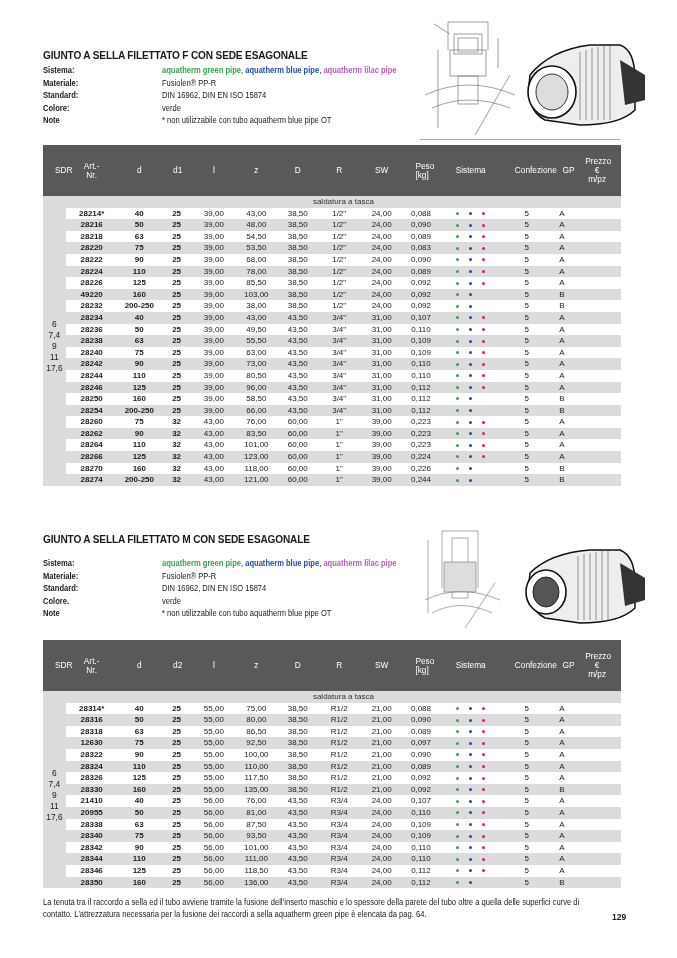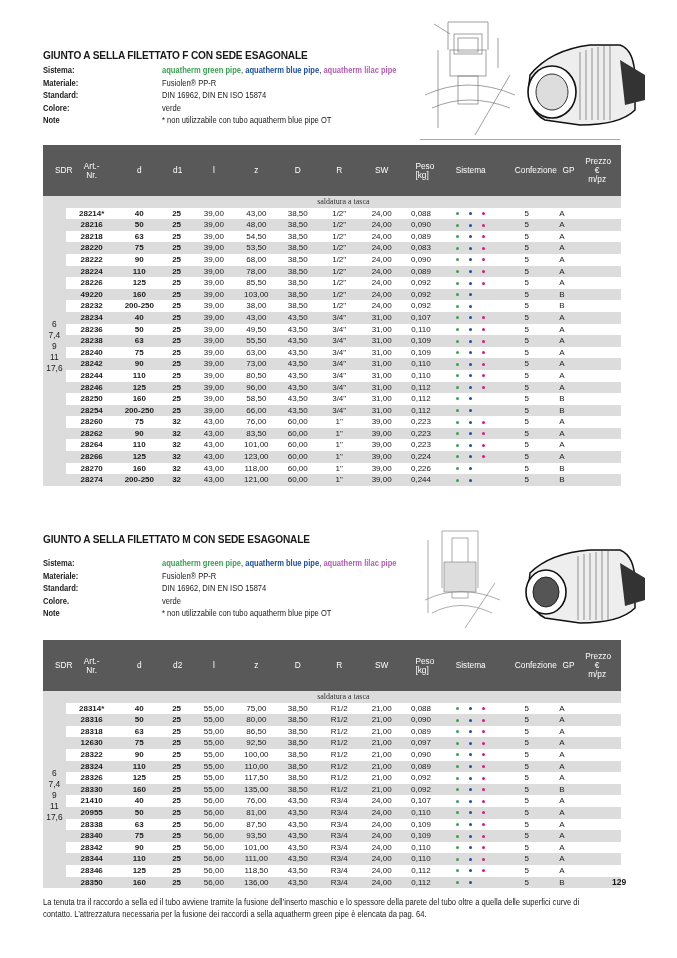--- a/index.html
+++ b/index.html
@@ -15,34 +15,34 @@
   .sys-green { color:#3aa152; font-weight:bold; }
   .sys-blue { color:#1f4ea3; font-weight:bold; }
   .sys-lilac { color:#b460b4; font-weight:bold; }
 
   .drawing { position:absolute; }
   table.data { position:absolute; left:43px; width:578px; border-collapse:collapse;
                font-size:8px; table-layout:fixed; }
   table.data thead th { background:#595959; color:#fff; font-weight:normal; height:21px;
                padding:12px; text-align:center; font-size:8.3px; line-height:9px; }
   table.data td { padding:0; text-align:center; height:11.6px; line-height:11.6px; white-space:nowrap; }
-  .sub-row td { background:#dcdcdc; color:#333; height:13px;font-family:Liberation Serif, serif; }
+  .sub-row td { background:#dcdcdc; color:#333; height:13px; }
   .sdr-cell { background:#dcdcdc; vertical-align:middle; line-height:11px !important; font-size:8.4px; }
   tr.row td { background:#ffffff; }
   tr.row.alt td { background:#dcdcdc; }
   tr.row td.sdr-cell { background:#dcdcdc; }
   .b { font-weight:bold; }
   .dot { display:inline-block; width:3px; height:3px; border-radius:50%; margin:0 5px; vertical-align:middle; }
   .dot.g { background:#3aa152; }
   .dot.bl { background:#1f4ea3; }
   .dot.l { background:#d61b7e; }
   .dot.none { background:transparent; }
   .footnote { position:absolute; left:43px; top:897px; width:600px; font-size:8.2px; line-height:12px;
               transform:scaleX(0.93); transform-origin:left; }
-  .pagenum { position:absolute; left:612px; top:877px; font-weight:bold; font-size:8.5px; }
+  .pagenum { position:absolute; left:612px; top:912px; font-weight:bold; font-size:8.5px; }
   .hline { position:absolute; height:1px; background:#aaaaaa; }
 </style>
 </head>
 <body>
 
 <div class="section" style="top:24px;margin-top:25px;">
   <div class="title">GIUNTO A SELLA FILETTATO F CON SEDE ESAGONALE</div>
   <div class="specs">
     <div class="spec-row">
       <span class="spec-label">Sistema:</span>

